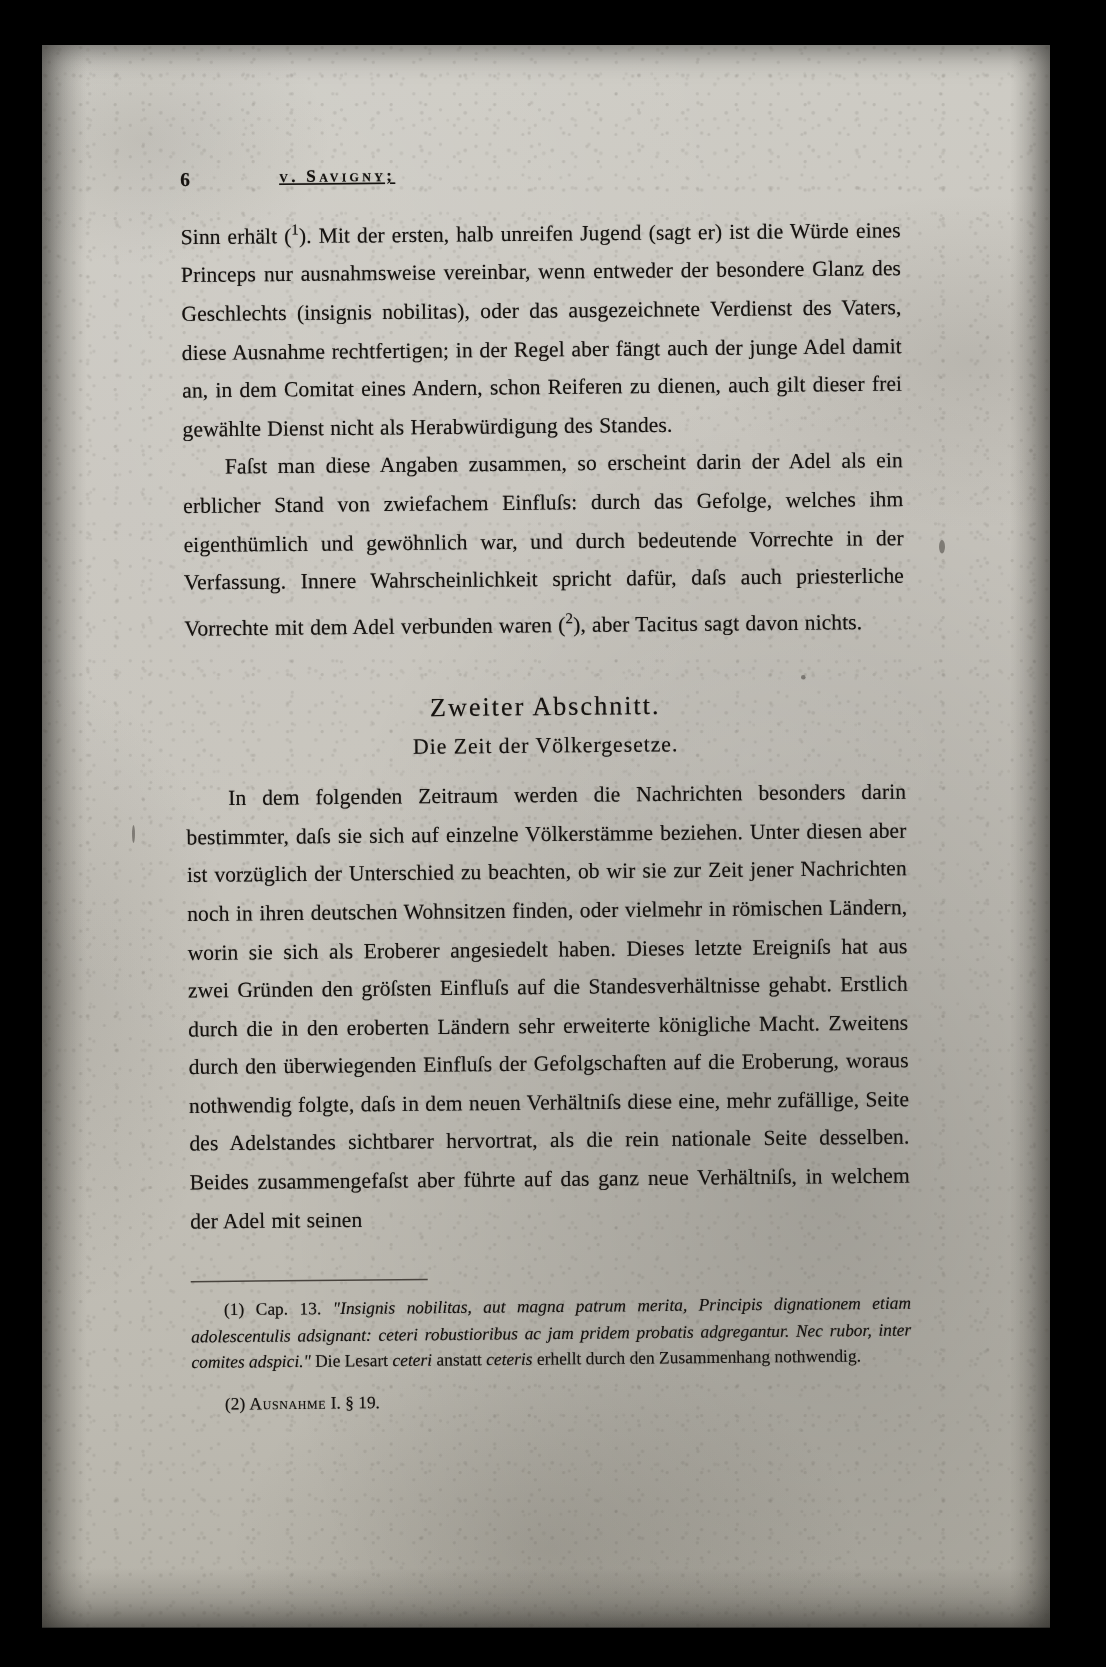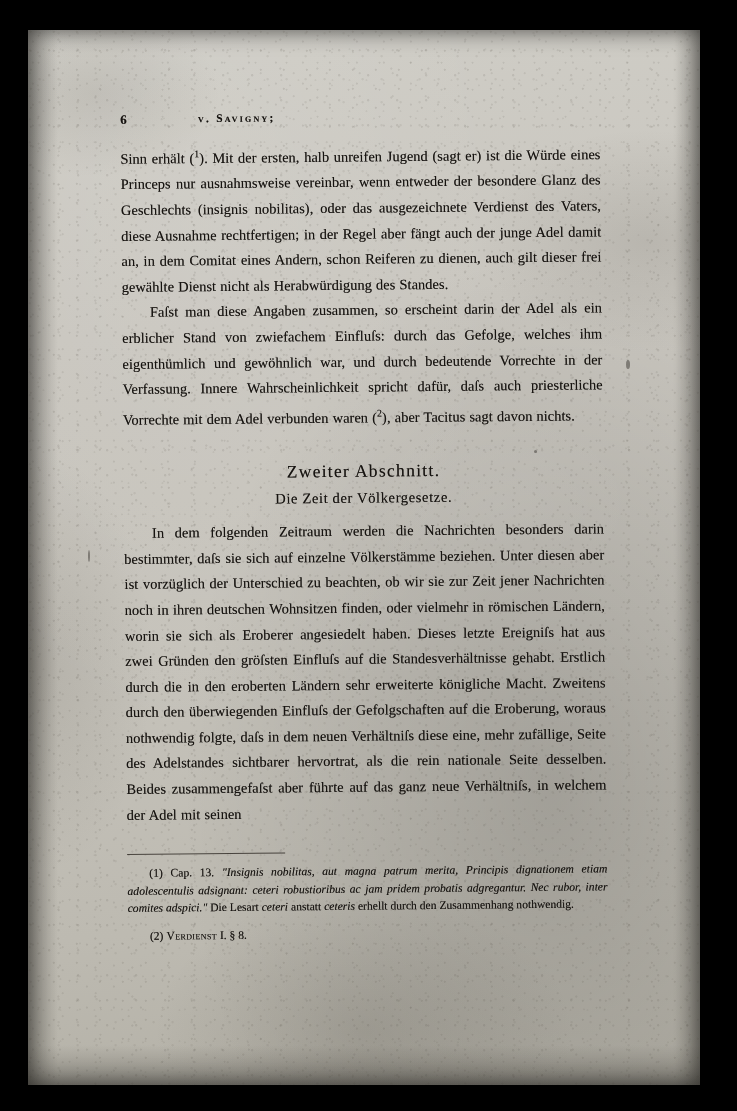--- a/index.html
+++ b/index.html
@@ -102,26 +102,27 @@
   .folio {
     position: absolute;
     left: 0;
     top: 2px;
     font-size: 13px;
     font-weight: bold;
     letter-spacing: 0.5px;
   }
   .head-title {
     position: absolute;
-    left: 78px;
+    left: 66px;
     top: 3px;
     font-size: 11.5px;
     font-variant: small-caps;
     letter-spacing: 2.2px;
     font-weight: bold;
+    text-decoration: underline;
   }
 
   p.body {
     margin: 0 0 0 0;
     font-size: 14.4px;
     line-height: 25.6px;
     text-align: justify;
     text-justify: inter-word;
     word-spacing: 0.5px;
     letter-spacing: 0.05px;
@@ -209,17 +210,17 @@
     <h2 class="sec-title">Zweiter Abschnitt.</h2>
     <h3 class="sec-sub">Die Zeit der Völkergesetze.</h3>
 
     <p class="body indent">In dem folgenden Zeitraum werden die Nachrichten besonders darin bestimmter, daſs sie sich auf einzelne Völkerstämme beziehen. Unter diesen aber ist vorzüglich der Unterschied zu beachten, ob wir sie zur Zeit jener Nachrichten noch in ihren deutschen Wohnsitzen finden, oder vielmehr in römischen Ländern, worin sie sich als Eroberer angesiedelt haben. Dieses letzte Ereigniſs hat aus zwei Gründen den gröſsten Einfluſs auf die Standesverhältnisse gehabt. Erstlich durch die in den eroberten Ländern sehr erweiterte königliche Macht. Zweitens durch den überwiegenden Einfluſs der Gefolgschaften auf die Eroberung, woraus nothwendig folgte, daſs in dem neuen Verhältniſs diese eine, mehr zufällige, Seite des Adelstandes sichtbarer hervortrat, als die rein nationale Seite desselben. Beides zusammengefaſst aber führte auf das ganz neue Verhältniſs, in welchem der Adel mit seinen</p>
 
     <div class="rule"></div>
 
     <div class="footnotes">
       <p class="fn-indent"><span>(1)</span> <span>Cap. 13.</span> <span class="fn-it">"Insignis nobilitas, aut magna patrum merita, Principis dignationem etiam adolescentulis adsignant: ceteri robustioribus ac jam pridem probatis adgregantur. Nec rubor, inter comites adspici."</span> <span>Die Lesart </span><span class="fn-it">ceteri</span><span> anstatt </span><span class="fn-it">ceteris</span><span> erhellt durch den Zusammenhang nothwendig.</span></p>
 
-      <p class="fn-indent"><span>(2)</span> <span class="fn-sc">Verdienst</span> <span>I. § 8.</span></p>
+      <p class="fn-indent"><span>(2)</span> <span class="fn-sc">Ausnahme</span> <span>I. § 19.</span></p>
     </div>
 
   </div>
 </div>
 
 </body></html>

